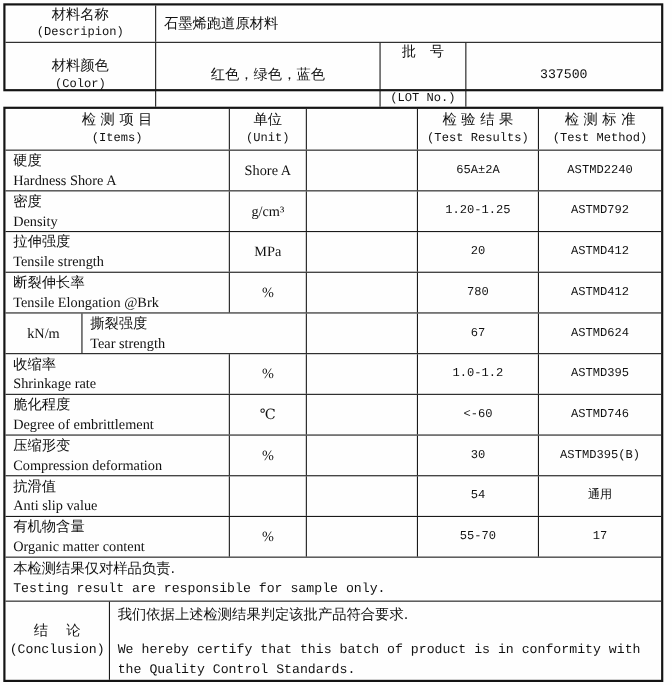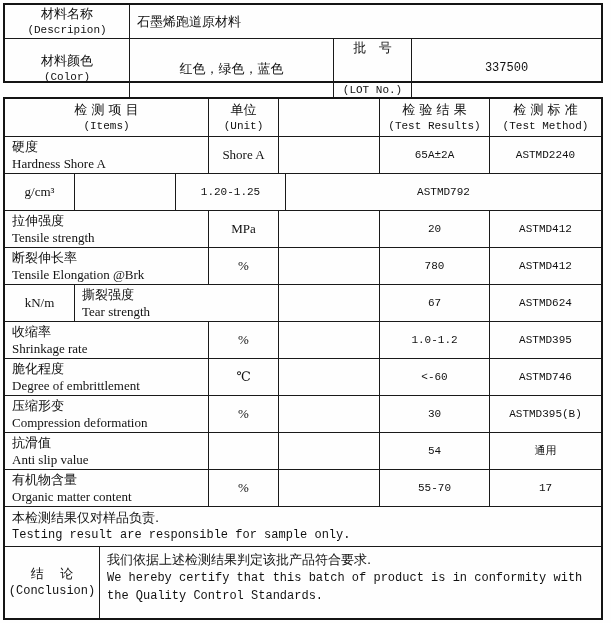--- a/index.html
+++ b/index.html
@@ -22,25 +22,25 @@
   .row { display:flex; border-bottom:1px solid #1a1a1a; }
   .row.nob { border-bottom:none; }
   .cell {
     border-right:1px solid #1a1a1a;
     display:flex; flex-direction:column;
     justify-content:center; align-items:center;
     overflow:hidden;
   }
   .cell.last { border-right:none; }
   .cell.left { align-items:flex-start; padding-left:7px;justify-content:center; }
-  .cell.top { justify-content:flex-start; padding-top:3px; }
+  .cell.top { justify-content:space-between; padding-top:3px; }
   .grow { flex:1; min-width:0; }
 
   
-  .wA  { width:125px; }  
+  .wA  { width:137px; }  
   .wB  { width:204px;text-align:right; }  
   .wC  { width:78px;gap:26px;  }  
   .w1  { width:204px; }  
   .w2  { width:70px;  }  
   .w3  { width:101px; }  
   .w4  { width:110px; }  
   .wCo { width:95px;  }  
 
   
   .h36 { height:36px; }
@@ -134,20 +134,24 @@
       <div class="cell w3"></div>
       <div class="cell w4">
           <span class="mono">65A±2A</span>
         </div>
       <div class="cell grow last">
           <span class="mono">ASTMD2240</span>
         </div>
     </div>
 
     <div class="row dr">
+      <div class="cell w1 left">
+        <span class="cn">密度</span>
+        <span class="serif">Density</span>
+      </div>
       <div class="cell w2">
           <span class="serif">g/cm³</span>
         </div>
       <div class="cell w3"></div>
       <div class="cell w4">
           <span class="mono">1.20-1.25</span>
         </div>
       <div class="cell grow last">
           <span class="mono">ASTMD792</span>
         </div>

